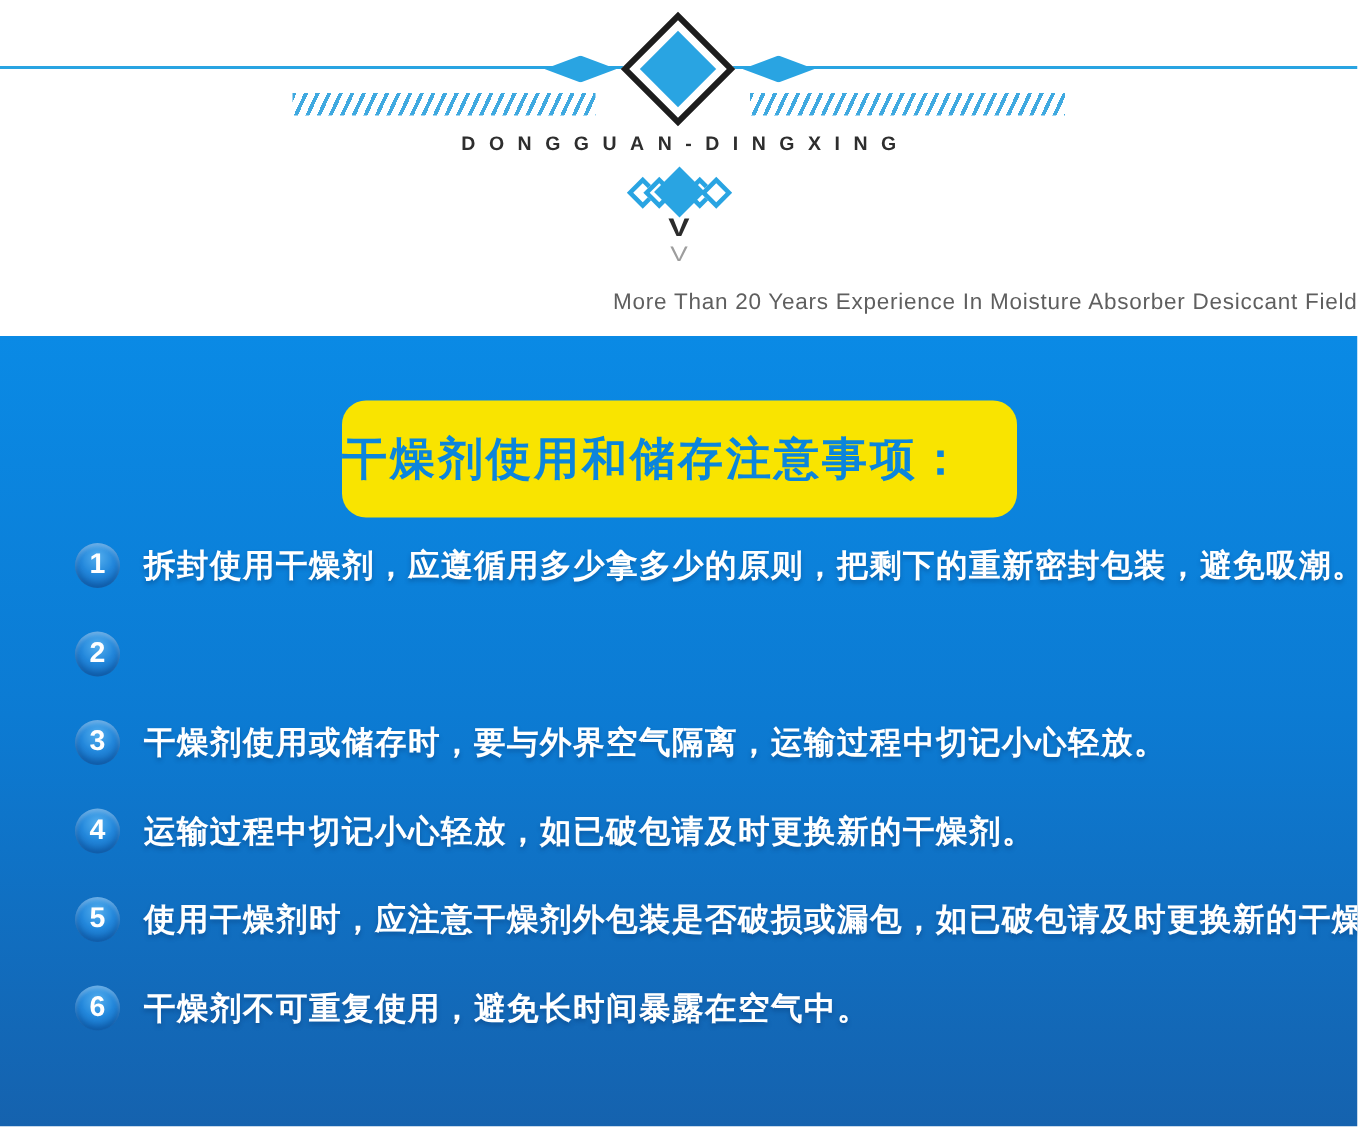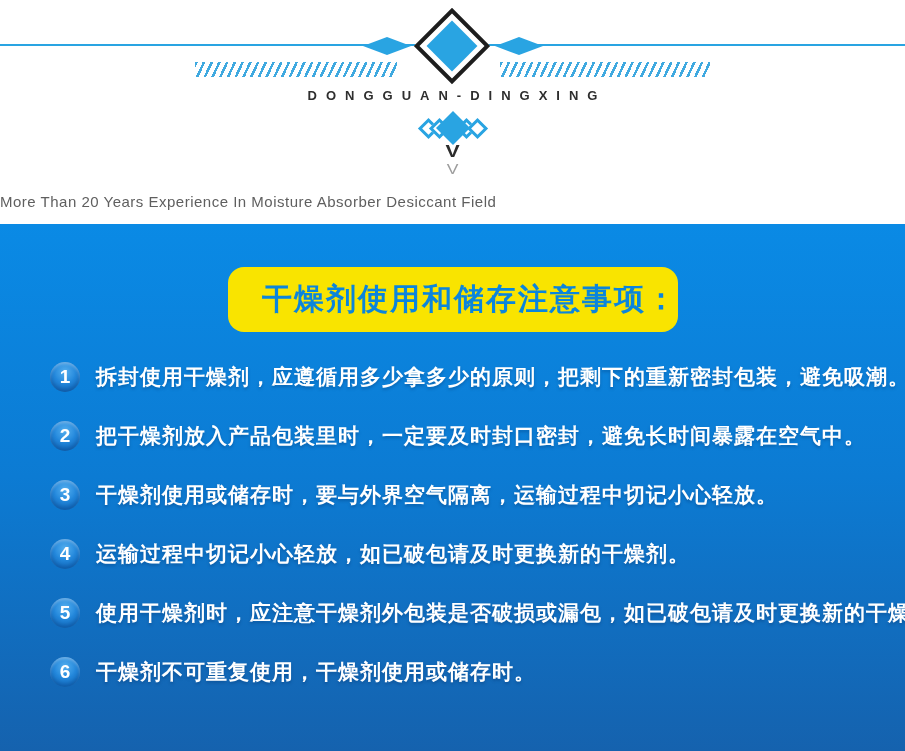--- a/index.html
+++ b/index.html
@@ -91,37 +91,37 @@
     transform: scaleX(1.25);
   }
   .chevron-light {
     font-size: 14px; font-weight: 400; color: #9d9d9d;
     transform: scaleX(1.25);
     margin-top: 2px;
   }
 
   .tagline {
     position: absolute; left: 0; top: 193px; width: 100%;
-    text-align: left;
+    text-align: right;
     font-size: 15px; color: #5f5f5f;
     letter-spacing: 0.5px;
   }
 
   
   .blue-section {
     position: absolute; left: 0; top: 224px;
     width: 905px; height: 527px;
     background: linear-gradient(180deg, #0a8ae5 0%, #0c7bd3 48%, #1562ae 100%);
   }
   .notice-title-box {
     position: absolute; left: 228px; top: 43px;
-    width: 450px; height: 65px;
+    width: 450px; height: 78px;
     background: #f9e400;
     border-radius: 16px;
-    display: flex; align-items: center; justify-content: flex-end;
+    display: flex; align-items: center; justify-content: flex-start;
   }
   .notice-title {
     font-size: 30px; font-weight: 700;
     color: #0b85dc;
     letter-spacing: 2px;
     white-space: nowrap;
   }
 
   .notice-list {
     position: absolute; left: 50px; top: 123px; right: 20px;
@@ -192,39 +192,38 @@
 
     <div class="notice-list">
 
       <div class="notice-item">
         <div class="num-badge">1</div>
         <div class="item-text">拆封使用干燥剂，应遵循用多少拿多少的原则，把剩下的重新密封包装，避免吸潮。</div>
       </div>
 
       <div class="notice-item">
         <div class="num-badge">2</div>
-        <div class="item-text">把干燥剂放入产品包装里时，一定要及时封口密封，避免长时间暴露在空气中。</div>
       </div>
 
       <div class="notice-item">
         <div class="num-badge">3</div>
         <div class="item-text">干燥剂使用或储存时，要与外界空气隔离，运输过程中切记小心轻放。</div>
       </div>
 
       <div class="notice-item">
         <div class="num-badge">4</div>
         <div class="item-text">运输过程中切记小心轻放，如已破包请及时更换新的干燥剂。</div>
       </div>
 
       <div class="notice-item">
         <div class="num-badge">5</div>
         <div class="item-text">使用干燥剂时，应注意干燥剂外包装是否破损或漏包，如已破包请及时更换新的干燥剂。</div>
       </div>
 
       <div class="notice-item">
         <div class="num-badge">6</div>
-        <div class="item-text">干燥剂不可重复使用，干燥剂使用或储存时。</div>
+        <div class="item-text">干燥剂不可重复使用，避免长时间暴露在空气中。</div>
       </div>
 
     </div>
   </div>
 
 </div>
 
 </body></html>

